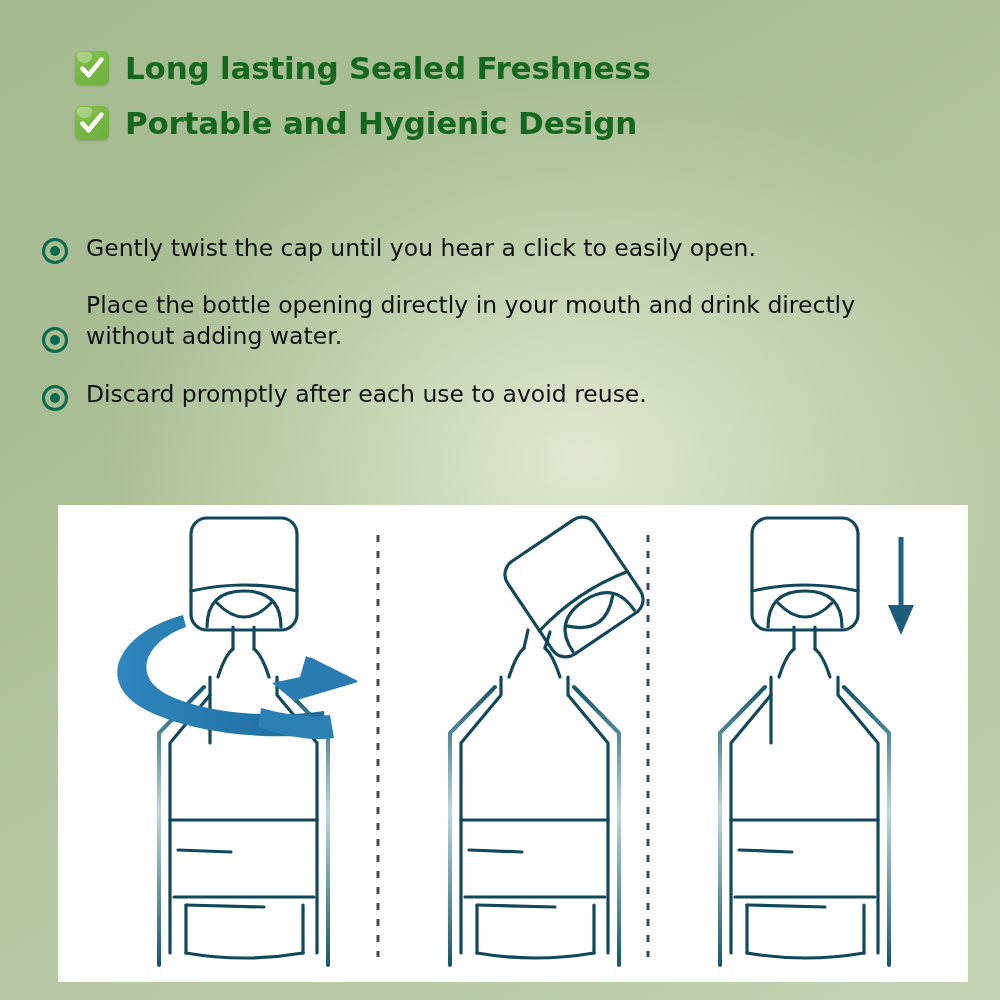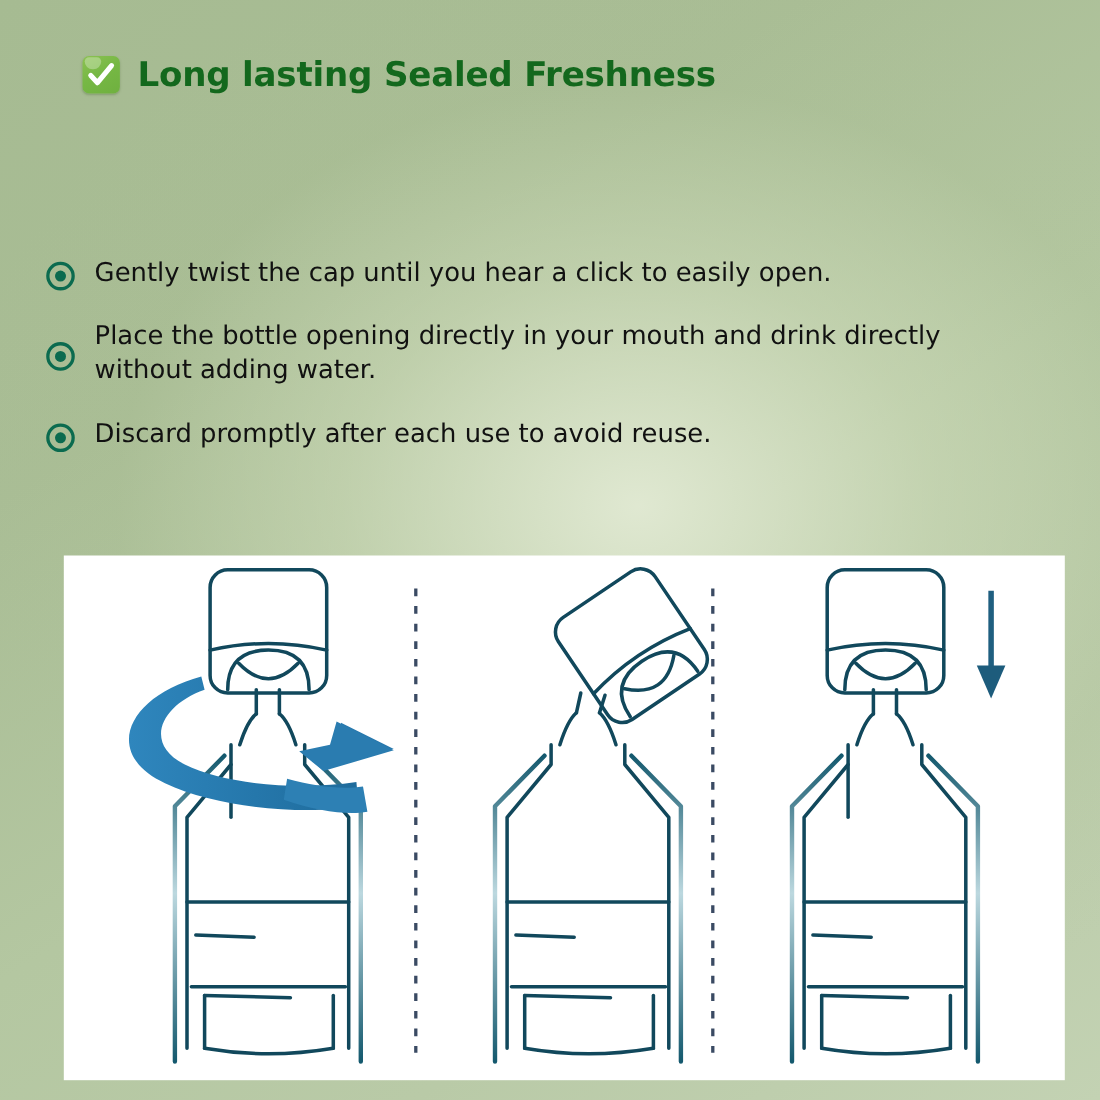--- a/index.html
+++ b/index.html
@@ -75,21 +75,21 @@
 
   
   .steps {
     position: absolute;
     left: 42px;
     top: 232px;
     width: 830px;
   }
   .step-row {
     display: flex;
-    align-items: center;
+    align-items: flex-end;
     margin-bottom: 26px;
   }
   .step-row:last-child { margin-bottom: 0; }
 
   .bullet-ring {
     flex: 0 0 26px;
     width: 26px;
     height: 26px;
     margin-top: 6px;
     border-radius: 50%;
@@ -139,20 +139,28 @@
 
     <div class="feature-row">
       <span class="check-box">
         <svg width="34" height="34" viewBox="0 0 34 34" aria-hidden="true">
           <path d="M7.5 17.6 L13.6 24.2 L26.4 8.6" stroke="#ffffff" stroke-width="4.6" fill="none" stroke-linecap="round" stroke-linejoin="round"></path>
         </svg>
       </span>
       <span class="feature-text">Long lasting Sealed Freshness</span>
     </div>
 
+    <div class="feature-row">
+      <span class="check-box">
+        <svg width="34" height="34" viewBox="0 0 34 34" aria-hidden="true">
+          <path d="M7.5 17.6 L13.6 24.2 L26.4 8.6" stroke="#ffffff" stroke-width="4.6" fill="none" stroke-linecap="round" stroke-linejoin="round"></path>
+        </svg>
+      </span>
+      <span class="feature-text">Portable and Hygienic Design</span>
+    </div>
 
 
   </div>
 
   <div class="steps">
 
     <div class="step-row">
       <span class="bullet-ring"></span>
       <span class="step-text">Gently twist the cap until you hear a click to easily open.</span>
     </div>

